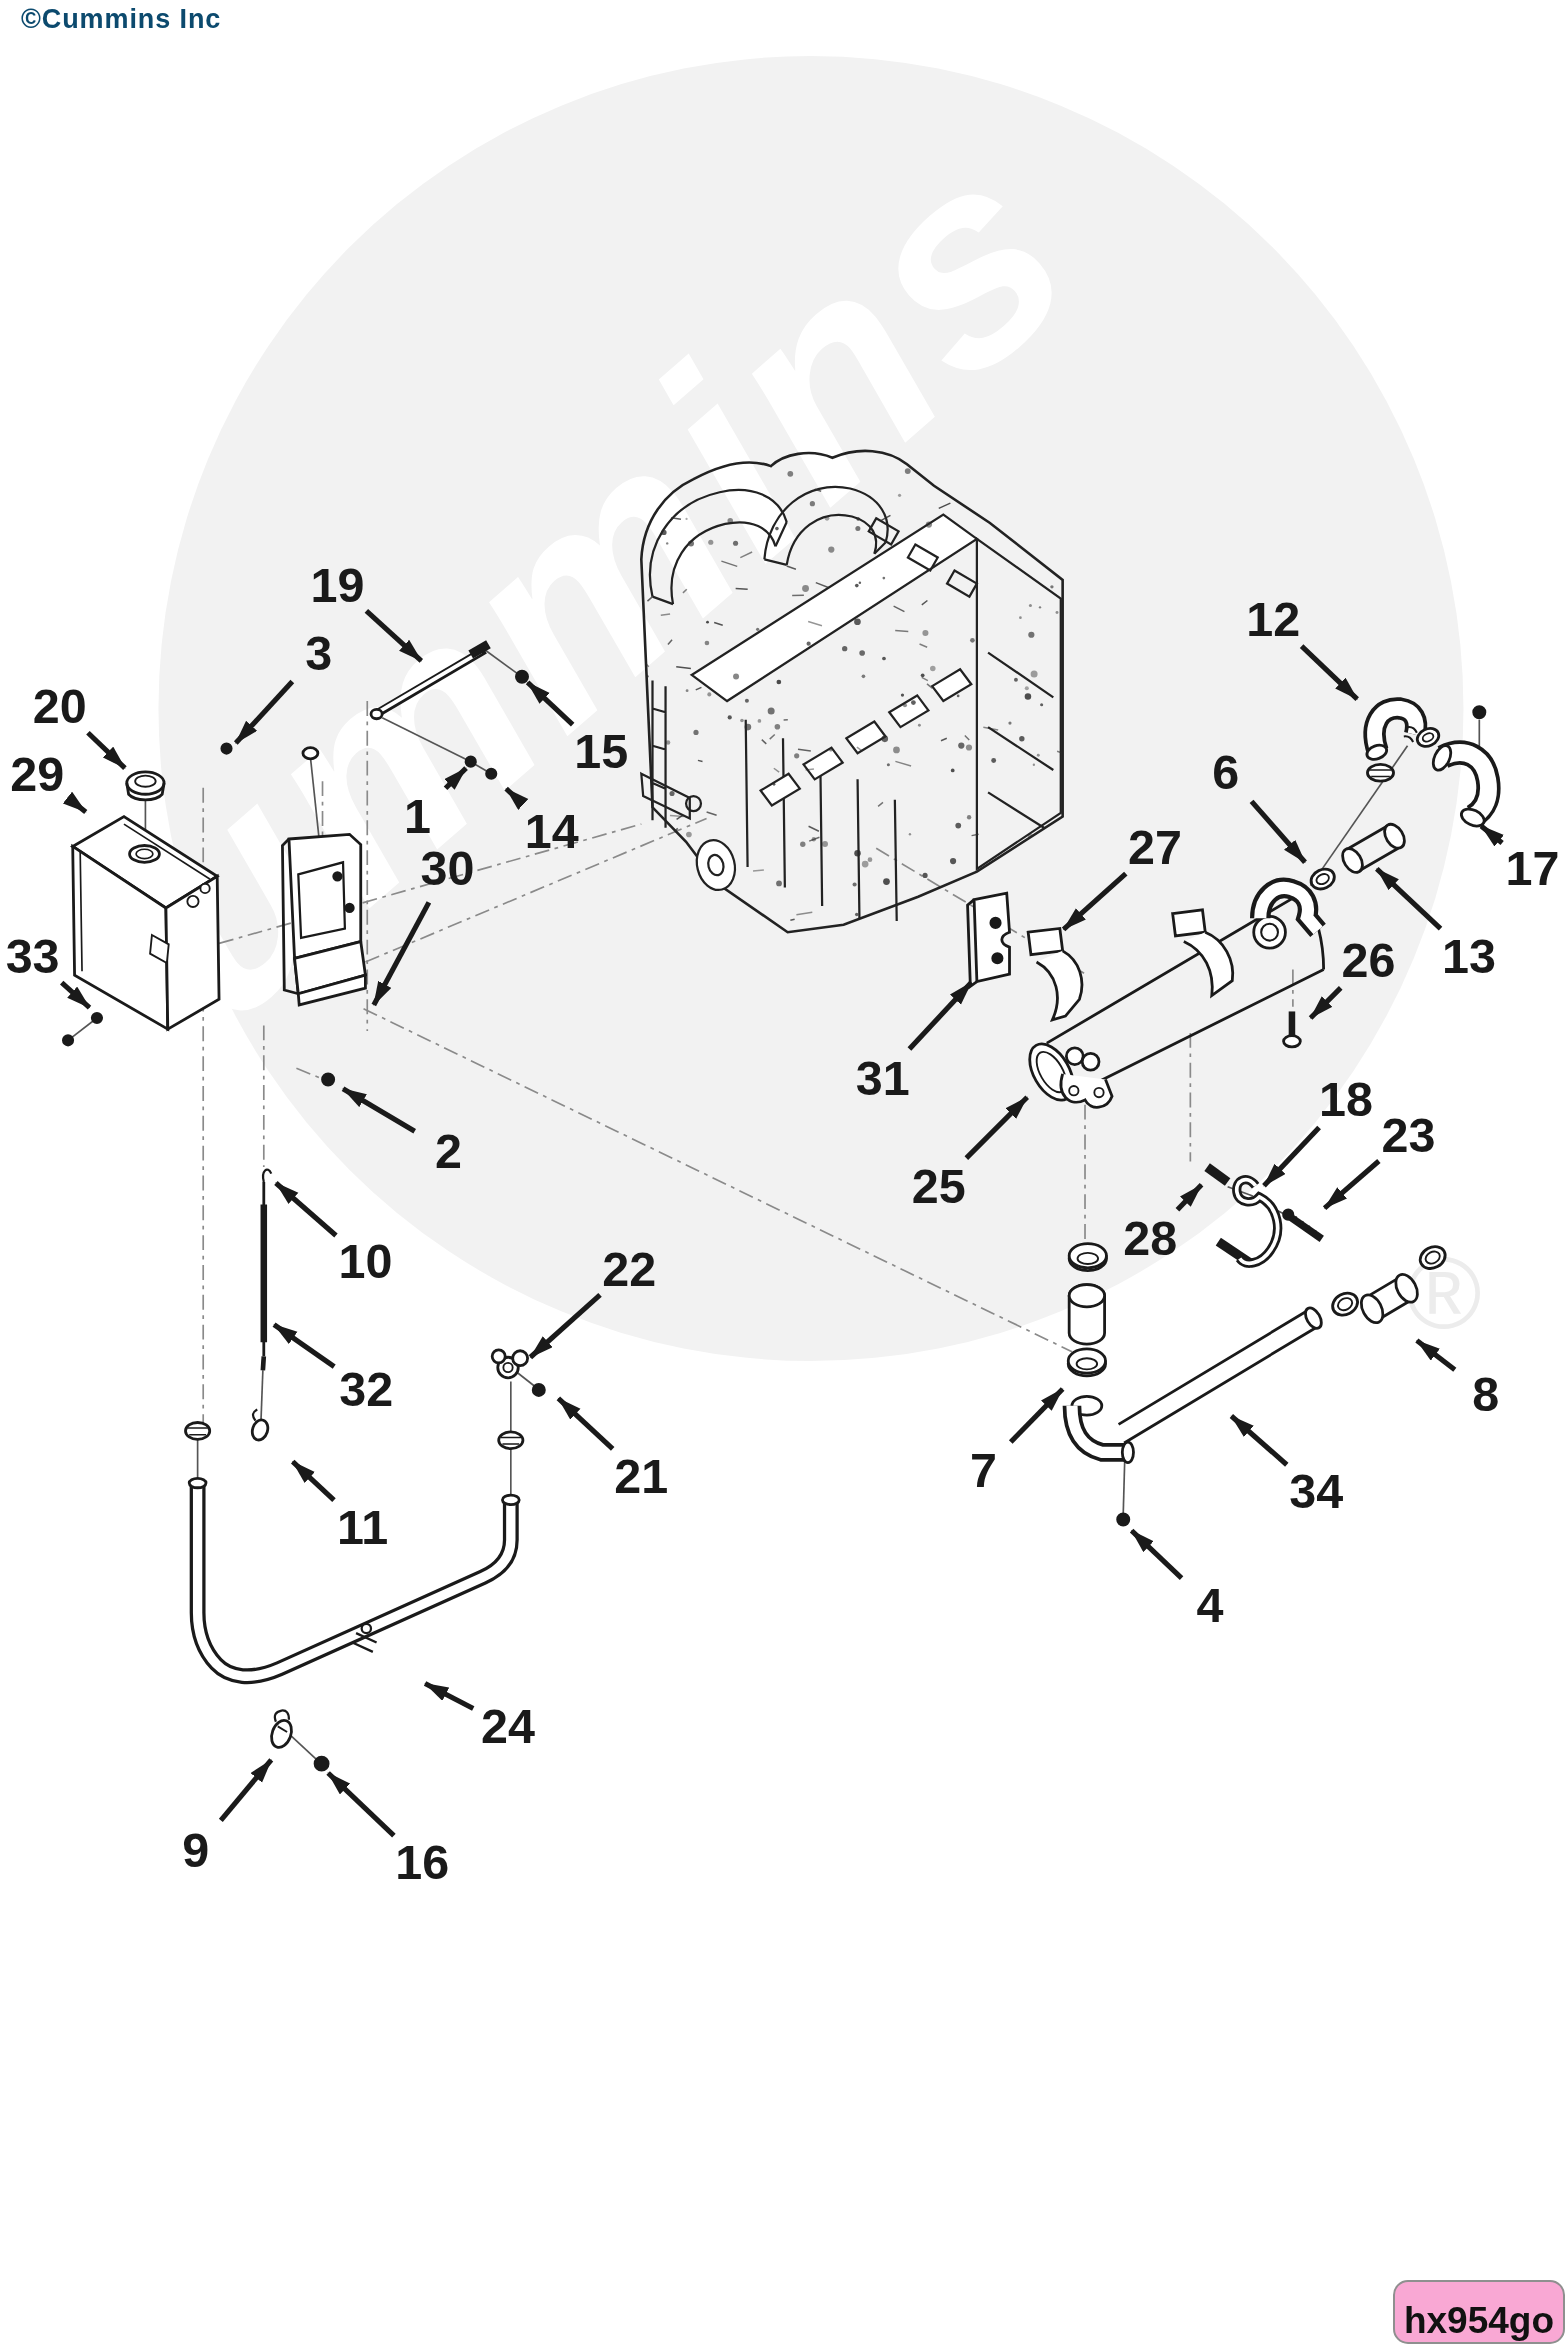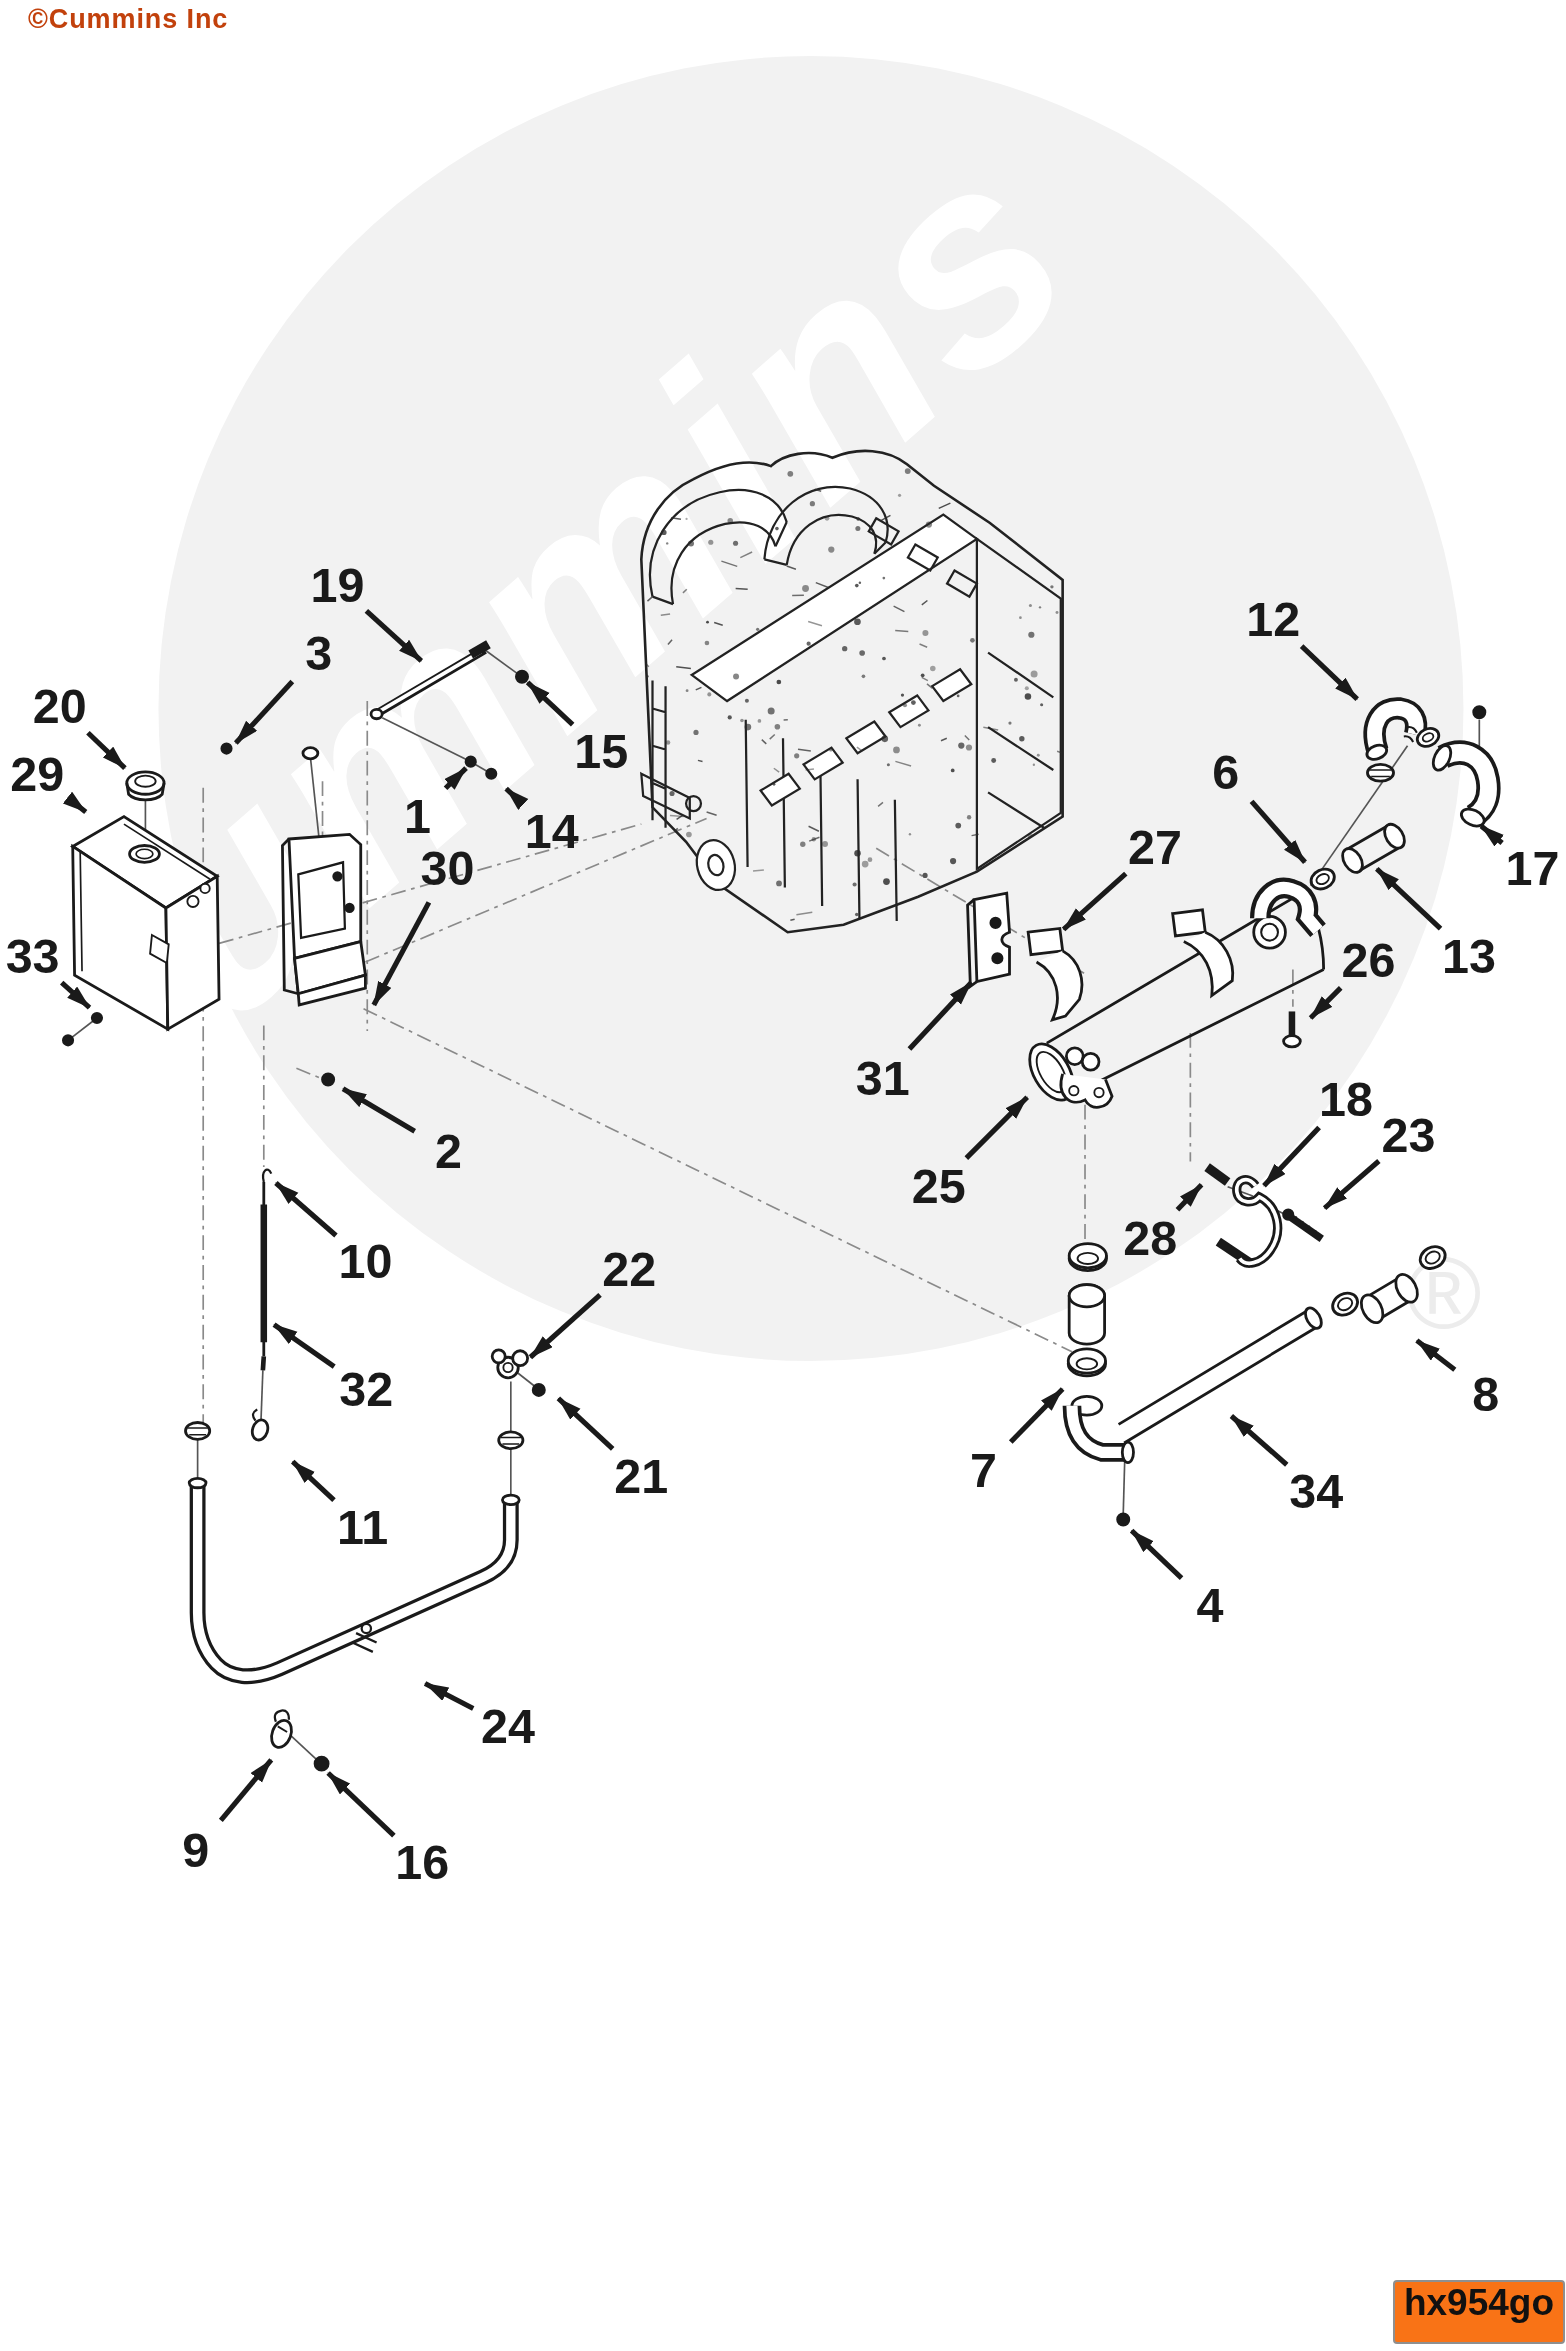--- a/index.html
+++ b/index.html
@@ -1,23 +1,23 @@
 <!DOCTYPE html>
 <html style="font-size:15px"><head>
 <meta charset="utf-8">
 <style>
   html,body{margin:0;padding:0;background:#fff;}
   #stage{position:relative;width:1566px;height:2351px;background:#ffffff;overflow:hidden;
          font-family:"Liberation Sans", sans-serif;}
   svg{position:absolute;left:0;top:0;}
-  .copyright{position:absolute;left:28px;top:3.7px;font-size:27px;font-weight:bold;
-             color:#c2410c;letter-spacing:0.9px;}
+  .copyright{position:absolute;left:21px;top:3.7px;font-size:27px;font-weight:bold;
+             color:#0c4a6e;letter-spacing:0.9px;}
   .figbox{position:absolute;left:1393px;top:2280px;width:168px;height:60px;
-          border:2.8px solid #8f8f8f;border-radius:4px;background:#f97316;
-          display:flex;align-items:flex-start;justify-content:center;}
+          border:2.8px solid #8f8f8f;border-radius:15px;background:#f9a8d4;
+          display:flex;align-items:flex-end;justify-content:center;}
   .figbox span{font-size:37px;font-weight:bold;color:#111;}
 </style>
 </head>
 <body>
 
 <div id="stage">
 
   <svg id="art" width="1566" height="2351" viewBox="0 0 1680 2522">
     <defs>
       <marker id="ah" markerWidth="27" markerHeight="17" refX="25" refY="8" orient="auto" markerUnits="userSpaceOnUse">

